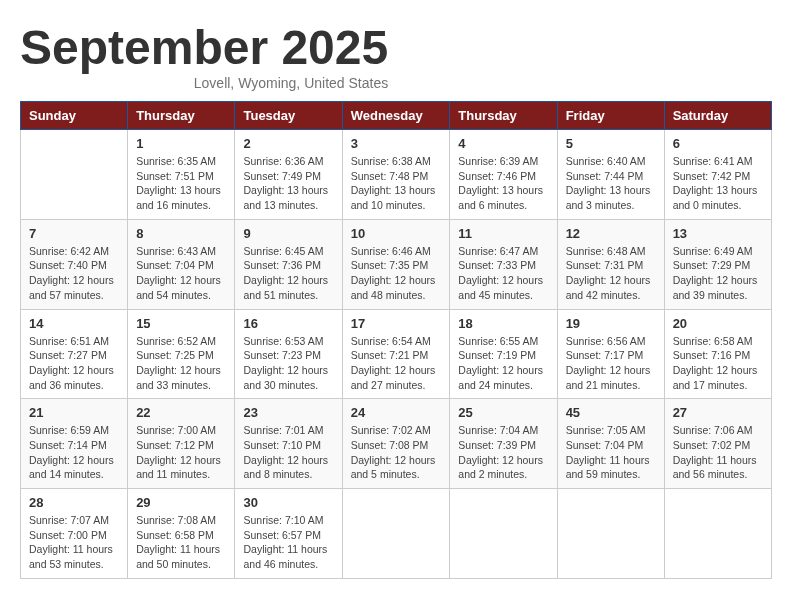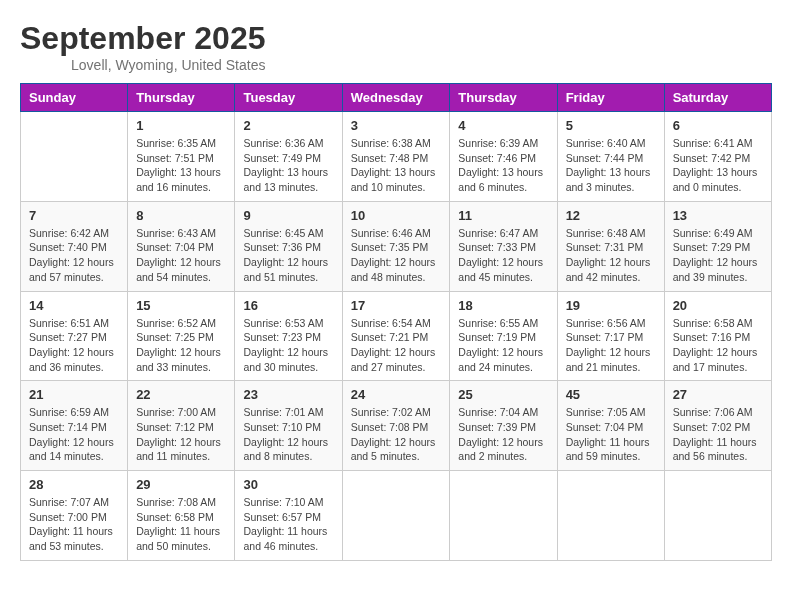--- a/index.html
+++ b/index.html
@@ -37,35 +37,35 @@
     }
     .logo-icon {
       width: 28px;
       height: 20px;
       margin-left: 2px;
     }
     .title-block {
       text-align: right;
     }
     .month-title {
-      font-size: 32px;
+      font-size: 48px;
       font-weight: bold;
       color: #333;
     }
     .location {
       font-size: 14px;
       color: #737373;
     }
     .calendar {
       width: 100%;
       border-collapse: collapse;
       border: 1px solid #ccc;
     }
     .calendar th {
-      background-color: #a21caf;
+      background-color: #7f1d1d;
       color: #fff;
       text-align: left;
       padding: 6px 8px;
       font-size: 13px;
       border: 1px solid #1558a0;
     }
     .calendar td {
       vertical-align: top;
       padding: 6px 8px;
       border: 1px solid #ccc;

